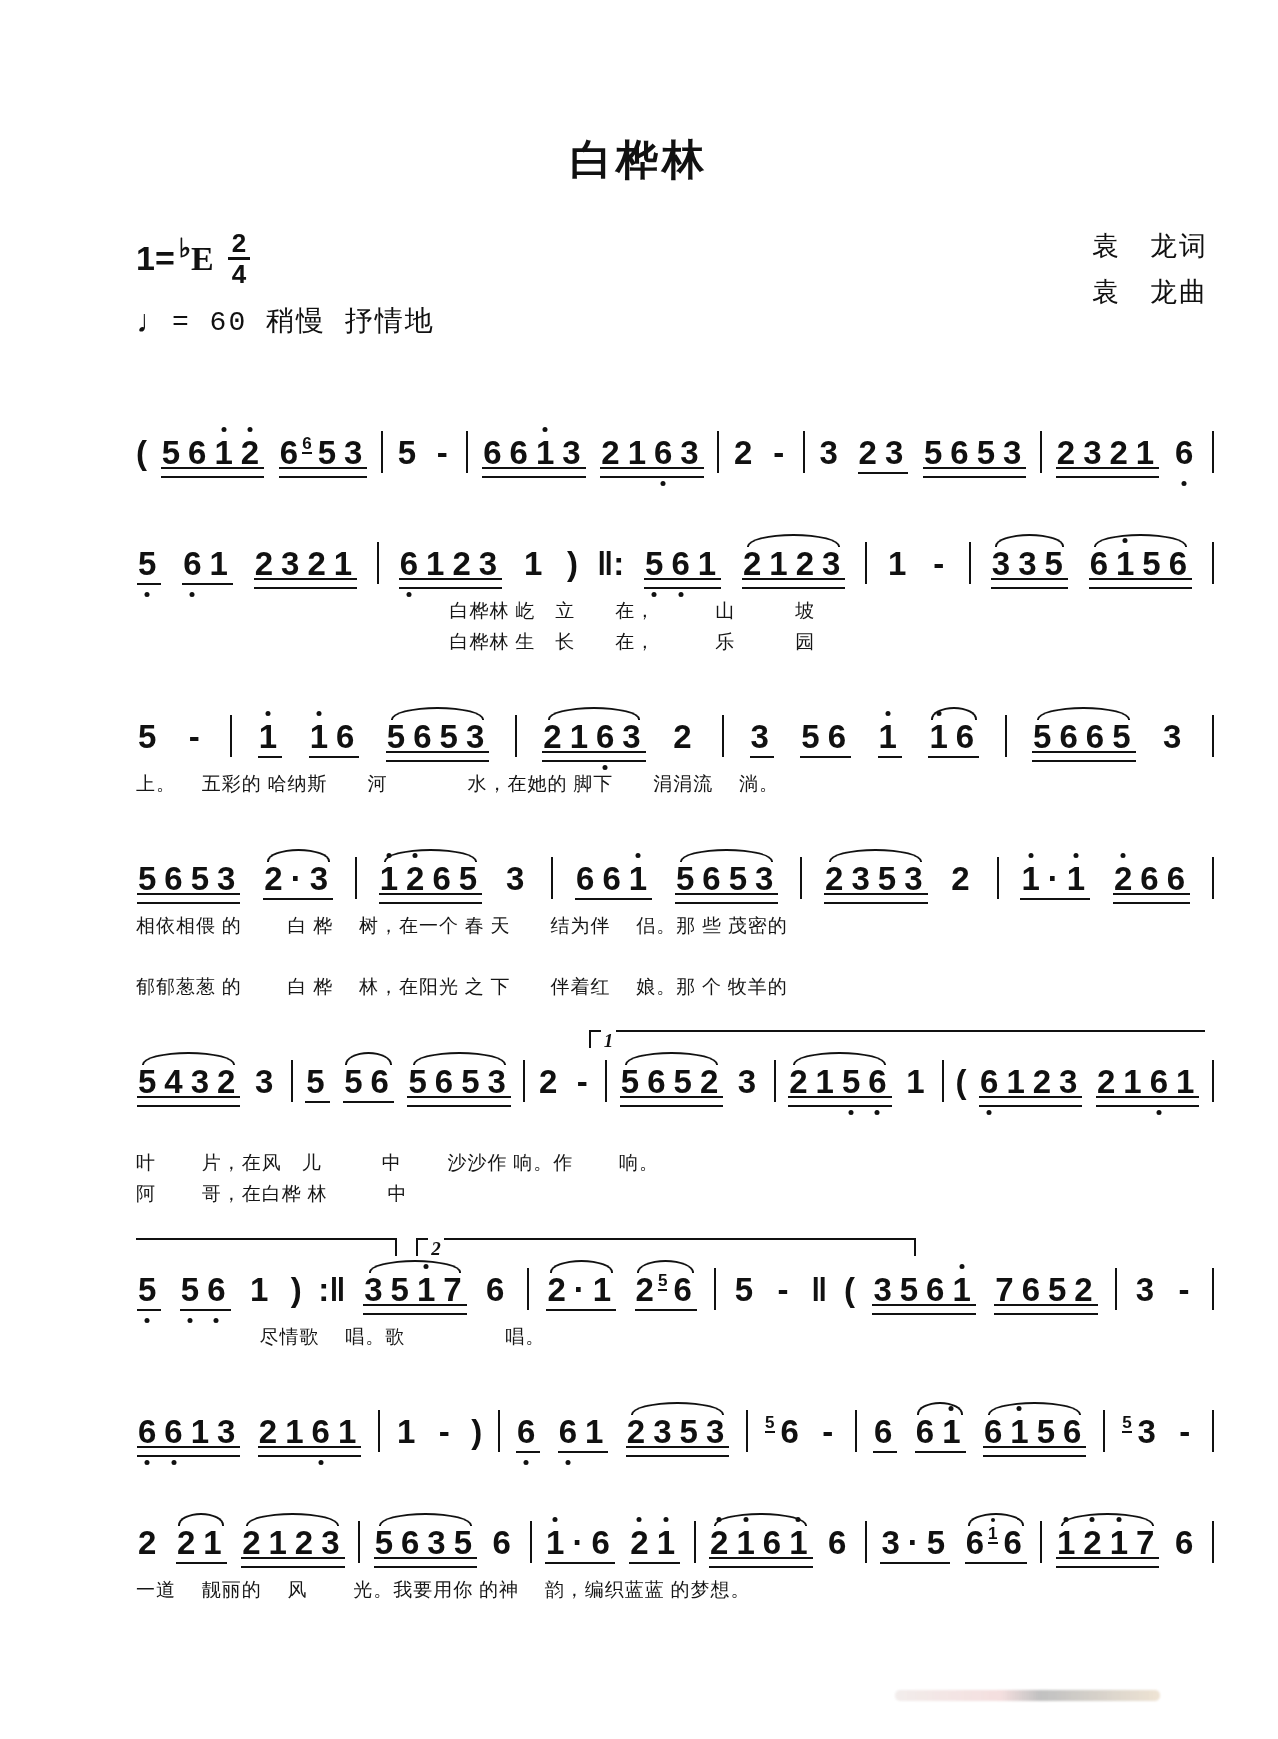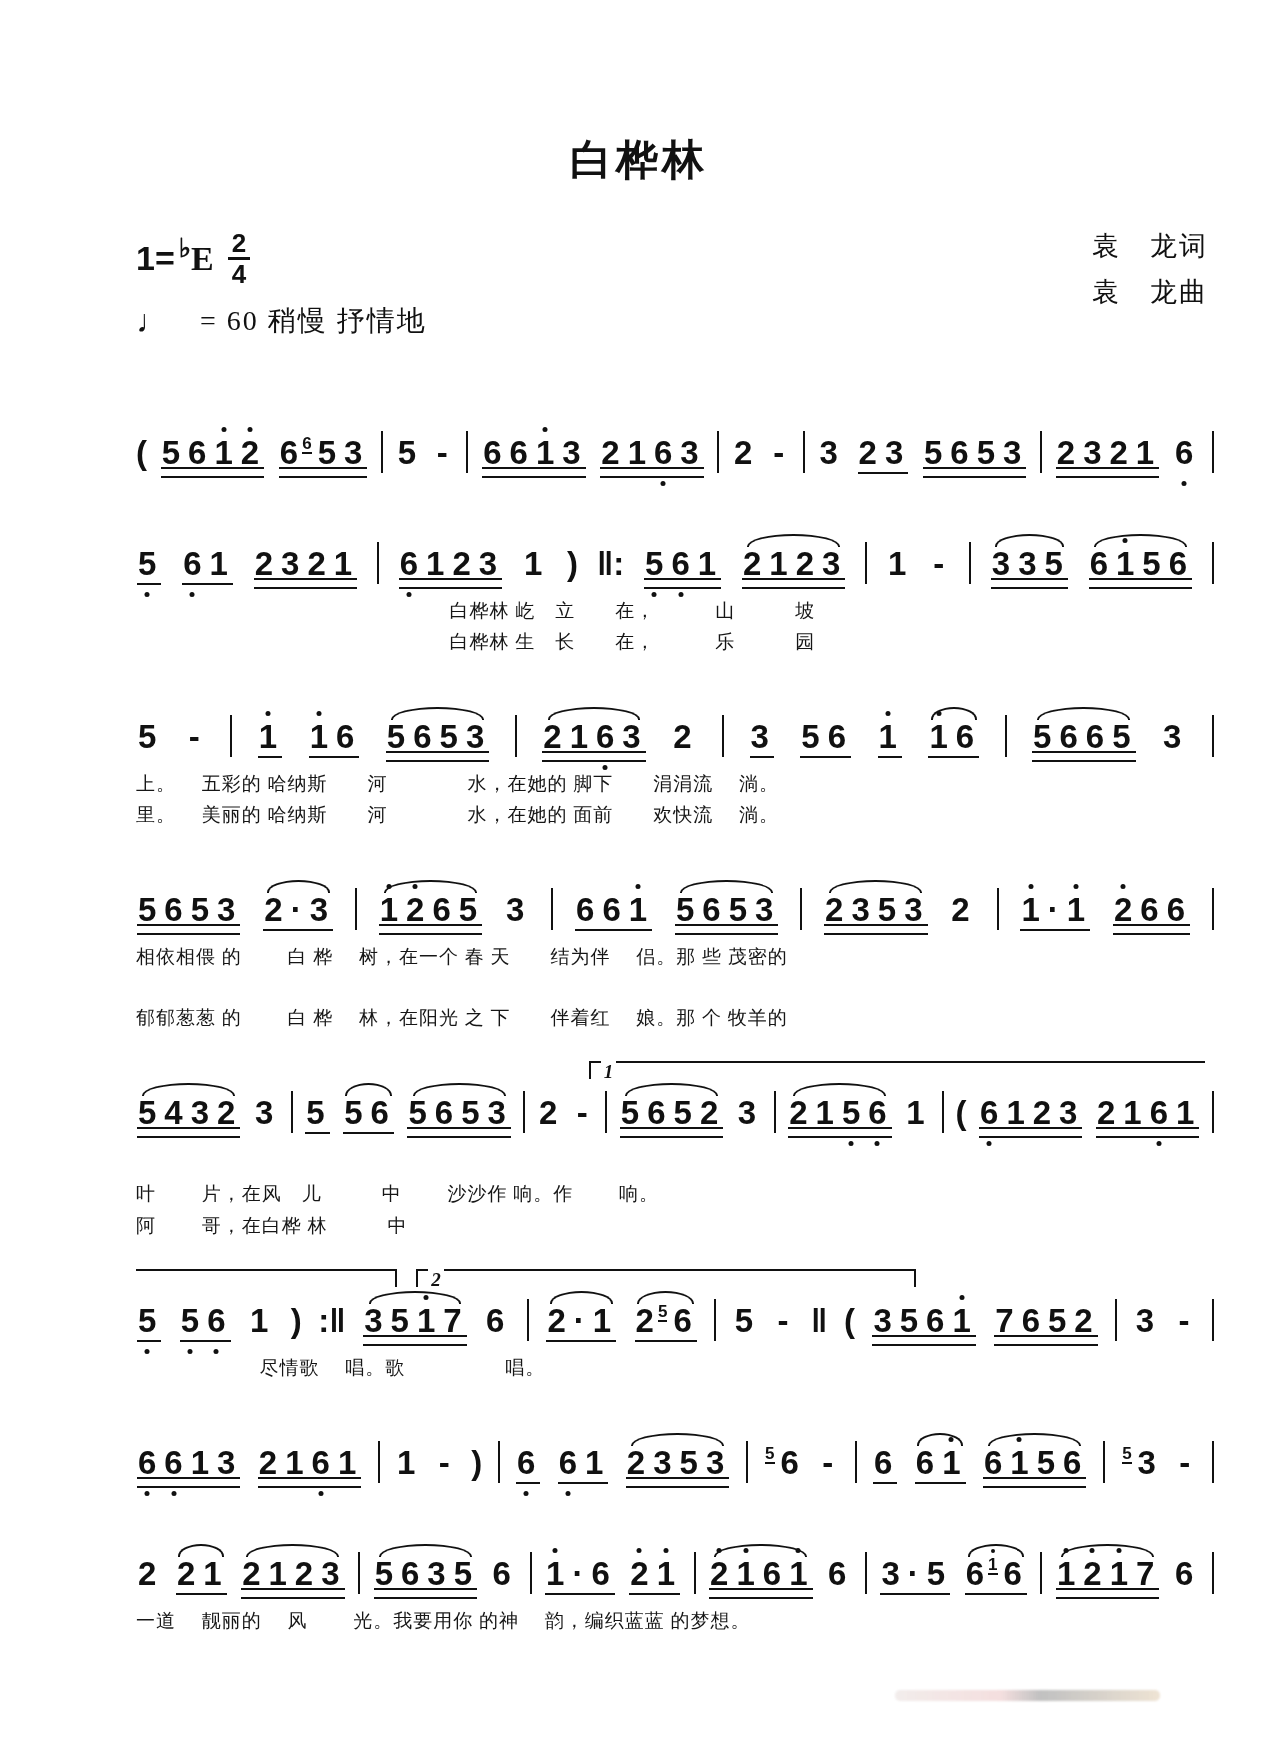--- a/index.html
+++ b/index.html
@@ -17,21 +17,21 @@
   .header-row{position:relative;height:150px;margin:28px 64px 0 136px;}
   .keyline{position:absolute;left:0;top:14px;display:flex;align-items:center;font-weight:bold;}
   .key-prefix{font-size:34px;}
   .key-flat{font-size:26px;position:relative;top:-10px;margin-left:4px;}
   .key-note{font-size:34px;font-family:"Liberation Serif", serif;}
   .meter{display:inline-flex;flex-direction:column;align-items:center;margin-left:14px;line-height:1;}
   .meter .top{font-size:26px;font-weight:bold;border-bottom:3px solid #111;padding:0 4px 1px;}
   .meter .bot{font-size:26px;font-weight:bold;padding-top:1px;}
   .tempoline{position:absolute;left:0;top:86px;display:flex;align-items:center;font-size:28px;}
   .tempo-note{font-size:32px;margin-right:4px;}
-  .tempo-text{font-family:Liberation Serif, serif;letter-spacing:2px;margin-left:28px;}
+  .tempo-text{font-family:Liberation Mono, monospace;letter-spacing:2px;}
   .credits{position:absolute;right:6px;top:8px;text-align:left;
     font-family:"Liberation Serif", serif;font-size:27px;line-height:1.7;letter-spacing:2px;}
   
   .score{padding:4px 64px 0 136px;}
   .system{margin-top:33px;}
   .notes-wrap{position:relative;}
   .notes{
     display:flex;justify-content:space-between;align-items:flex-end;
     padding-top:20px;min-height:58px;
   }
@@ -309,21 +309,20 @@
               <span class="ch">6</span>
               <span class="ch">5</span>
             </span>
             <span class="tok">
               <span class="ch">3</span>
             </span>
             <div class="bar"></div>
           </div>
         </div>
         <div class="lyric" style="padding-left: 0em;">上。　 五彩的 哈纳斯　　河　　　　水，在她的 脚下　　涓涓流　 淌。</div>
-        <div class="lyric" style="padding-left: 0em;">里。　 美丽的 哈纳斯　　河　　　　水，在她的 面前　　欢快流　 淌。</div>
       </div>
       <div class="system">
         <div class="notes-wrap">
           <div class="notes">
             <span class="tok u2">
               <span class="ch">5</span>
               <span class="ch">6</span>
               <span class="ch">5</span>
               <span class="ch">3</span>
             </span>

